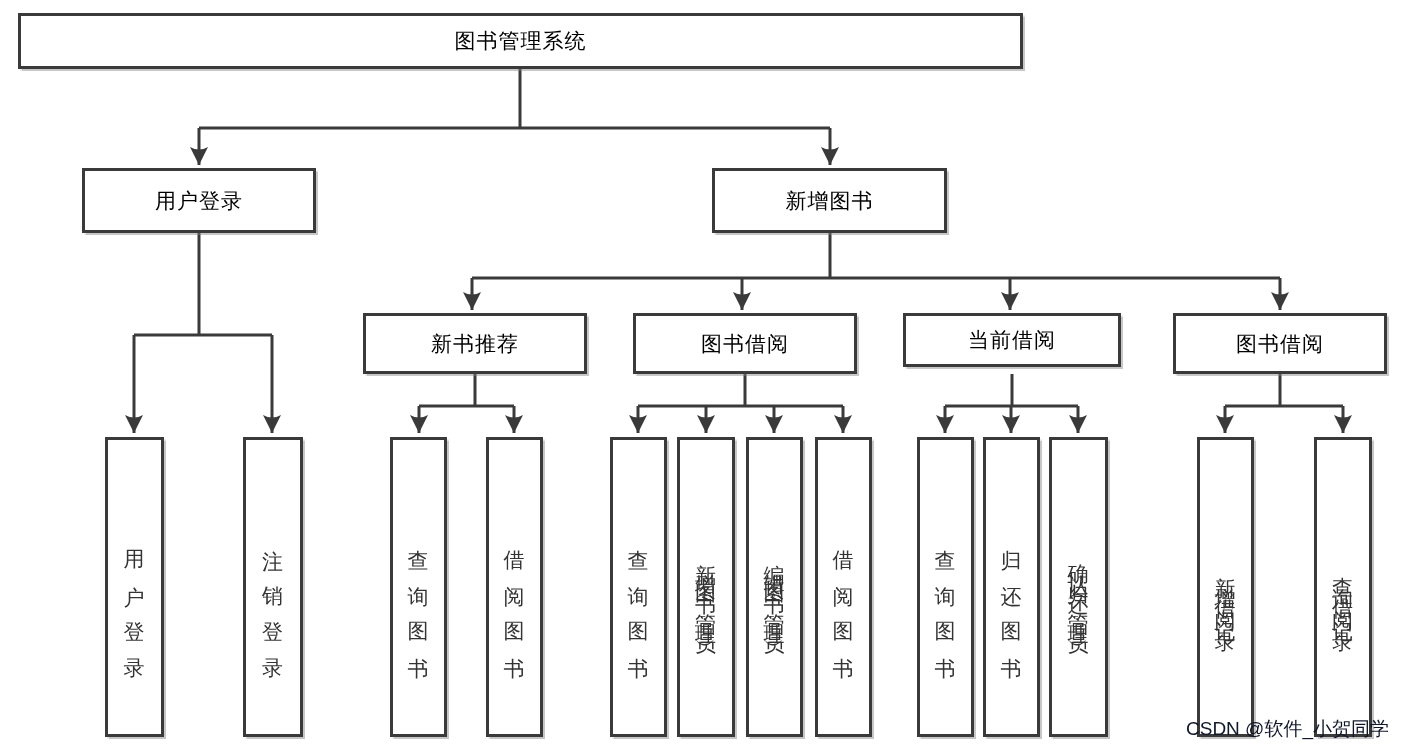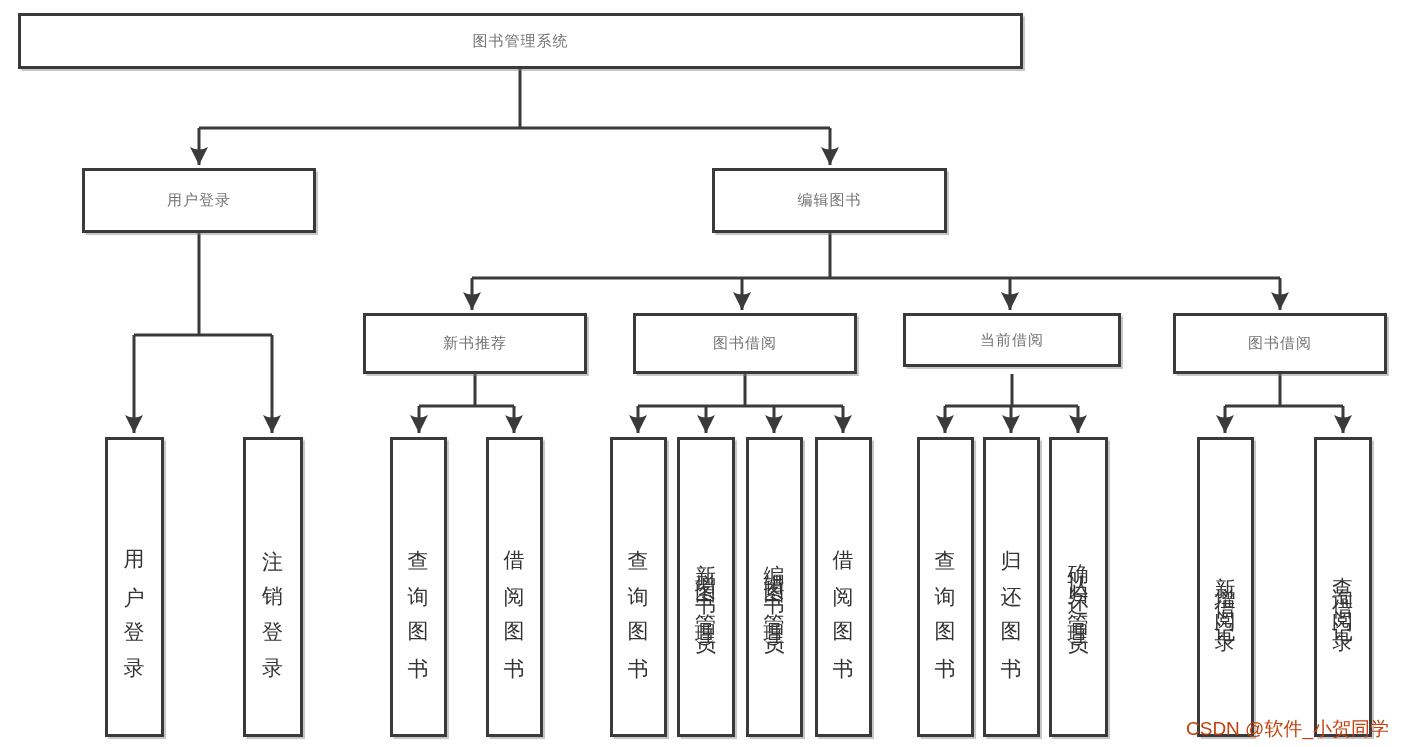--- a/index.html
+++ b/index.html
@@ -15,35 +15,35 @@
   .box{
     position:absolute;
     box-sizing:border-box;
     background:#ffffff;
     border:3px solid #3a3a3a;
     display:flex;align-items:center;justify-content:center;
     z-index:2;
     box-shadow:1.5px 1.5px 1px rgba(130,130,130,0.45);
   }
   .hbox .lbl{
-    font-size:15px;color:#737373;letter-spacing:1px;white-space:nowrap;
+    font-size:21px;color:#000000;letter-spacing:1px;white-space:nowrap;
   }
   .vbox .lbl{
     font-size:21px;color:#333333;
     writing-mode:vertical-lr;
     text-orientation:mixed;
     white-space:nowrap;
     line-height:1;
   }
   .sp4 .lbl{letter-spacing:36px;transform:translateY(18px);}
   .sp6 .lbl{letter-spacing:11px;transform:translateY(6px);}
   .sp9 .lbl{letter-spacing:10px;transform:translateY(5px);}
   .watermark{
     position:absolute;left:1186px;top:716px;z-index:5;
-    font-size:19px;color:#c2410c;white-space:nowrap;
+    font-size:19px;color:#0f172a;white-space:nowrap;
   }
 </style>
 </head>
 <body>
 
 <div class="stage">
 
   <svg class="wires" width="1405" height="747" viewBox="0 0 1405 747" xmlns="http://www.w3.org/2000/svg">
     <defs>
       <marker id="arr" orient="auto" markerUnits="userSpaceOnUse" markerWidth="22" markerHeight="20" refX="18" refY="9">
@@ -81,21 +81,21 @@
   </svg>
 
   <div class="box hbox" style="left:18px;top:13px;width:1005px;height:56px">
     <span class="lbl">图书管理系统</span>
   </div>
 
   <div class="box hbox" style="left:82px;top:168px;width:234px;height:65px">
     <span class="lbl">用户登录</span>
   </div>
   <div class="box hbox" style="left:712px;top:168px;width:235px;height:65px">
-    <span class="lbl">编辑图书</span>
+    <span class="lbl">新增图书</span>
   </div>
 
   <div class="box hbox" style="left:633px;top:313px;width:224px;height:61px">
     <span class="lbl">图书借阅</span>
   </div>
   <div class="box hbox" style="left:363px;top:313px;width:224px;height:61px">
     <span class="lbl">新书推荐</span>
   </div>
   <div class="box hbox" style="left:903px;top:313px;width:218px;height:54px">
     <span class="lbl">当前借阅</span>

